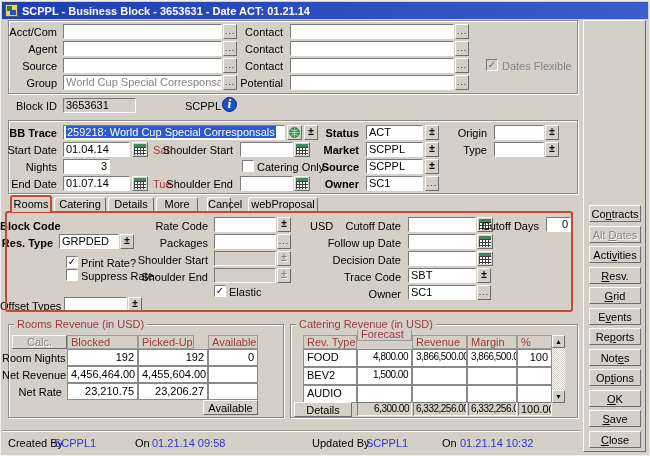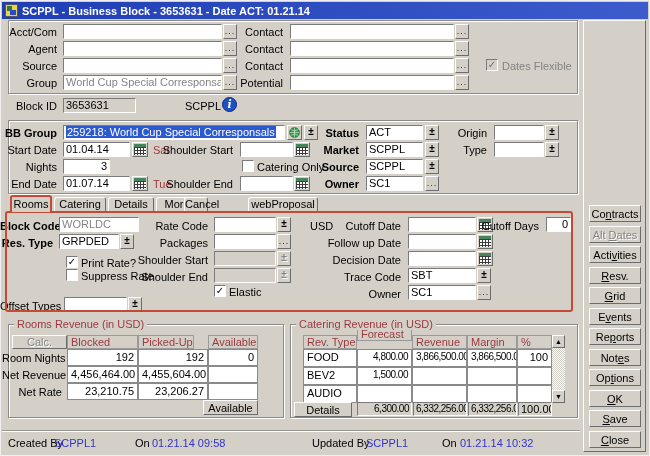--- a/index.html
+++ b/index.html
@@ -114,21 +114,21 @@
 
   <span class="cb on dis" style="left:486px;top:59px"></span>
   <span class="l grayt" style="left:502px;top:59px">Dates Flexible</span>
 
   <span class="l lr" style="left:0;top:99px;width:60px">Block ID</span>
   <div class="f fg" style="left:63px;top:98px;width:73px">3653631</div>
   <span class="l" style="left:185px;top:99px">SCPPL</span>
   <span class="info" style="left:222px;top:97px">i</span>
 
   <div class="gb" style="left:8px;top:120px;width:570px;height:74px"></div>
-  <span class="l lr b" style="left:0;top:126px;width:60px">BB Group</span>
+  <span class="l lr b" style="left:0;top:126px;width:60px">BB Trace</span>
   <div class="f" style="left:63px;top:125px;width:222px"><span class="sel">259218: World Cup Special Corresponsals</span></div>
   <div class="bt gbtn" style="left:287px;top:125px;width:15px;height:15px">
       <svg width="11" height="11" viewBox="0 0 12 12">
         <circle cx="6" cy="6" r="5.3" fill="#2f9e4f" stroke="#14531f" stroke-width="0.8"></circle>
         <path d="M6 0.7v10.6 M0.7 6h10.6 M2 2.8a6.5 6.5 0 0 0 8 0 M2 9.2a6.5 6.5 0 0 1 8 0" stroke="#d6ecd6" fill="none" stroke-width="0.7"></path>
       </svg>
     </div>
   <div class="bt lov" style="left:304px;top:125px;width:14px;height:15px">±</div>
   <span class="l lr b" style="left:300px;top:126px;width:62px">Status</span>
   <div class="f" style="left:366px;top:125px;width:57px">ACT</div>
@@ -175,26 +175,25 @@
       <i></i>
     </div>
   <span class="l lr b" style="left:300px;top:177px;width:62px">Owner</span>
   <div class="f" style="left:366px;top:176px;width:57px">SC1</div>
   <div class="bt dots" style="left:425px;top:176px;width:14px;height:15px">...</div>
 
   <div class="tab active" style="left:10px;top:195px;width:42px;height:17px">Rooms</div>
   <div class="tab" style="left:54px;top:197px;width:52px;height:15px">Catering</div>
   <div class="tab" style="left:108px;top:197px;width:46px;height:15px">Details</div>
   <div class="tab" style="left:156px;top:197px;width:42px;height:15px">More</div>
-  <div class="tab" style="left:184px;top:197px;width:24px;height:15px">Cancel</div>
+  <div class="tab" style="left:207px;top:197px;width:24px;height:15px">Cancel</div>
   <div class="tab" style="left:248px;top:197px;width:70px;height:15px">webProposal</div>
 
   <div class="redbox" style="left:5px;top:211px;width:568px;height:101px"></div>
   <span class="l lr b" style="left:0;top:219px;width:56px">Block Code</span>
-  <div class="f grayt" style="left:59px;top:217px;width:80px">WORLDC</div>
   <span class="l lr b" style="left:0;top:236px;width:56px">Res. Type</span>
   <div class="f" style="left:59px;top:234px;width:60px">GRPDED</div>
   <div class="bt lov" style="left:120px;top:234px;width:14px;height:15px">±</div>
   <span class="cb on" style="left:66px;top:256px"></span>
   <span class="l" style="left:81px;top:256px">Print Rate?</span>
   <span class="cb" style="left:66px;top:269px"></span>
   <span class="l" style="left:81px;top:269px">Suppress Rate</span>
   <span class="l lr" style="left:0;top:299px;width:60px">Offset Types</span>
   <div class="f" style="left:64px;top:297px;width:63px"></div>
   <div class="bt lov" style="left:128px;top:297px;width:14px;height:15px">±</div>

